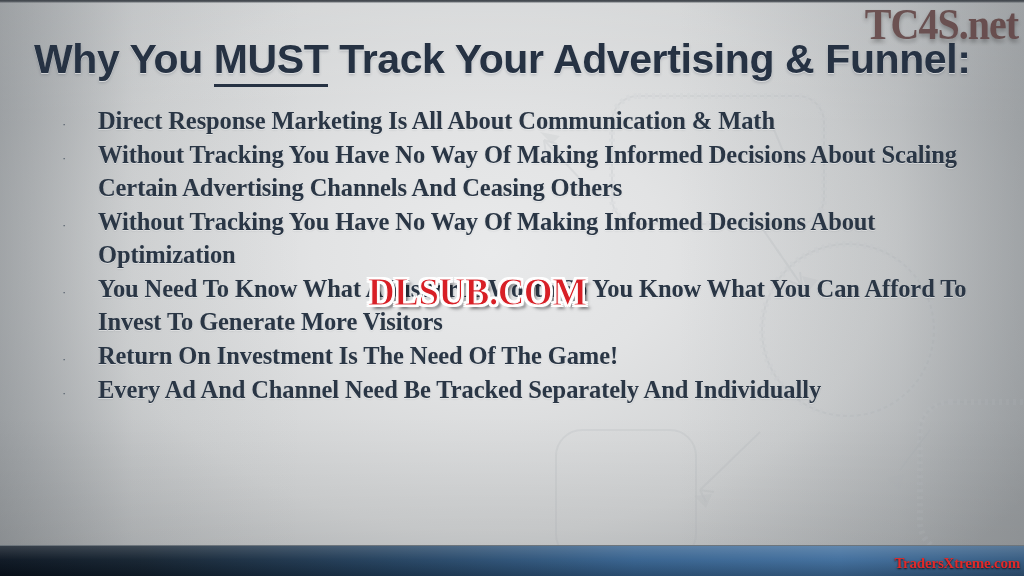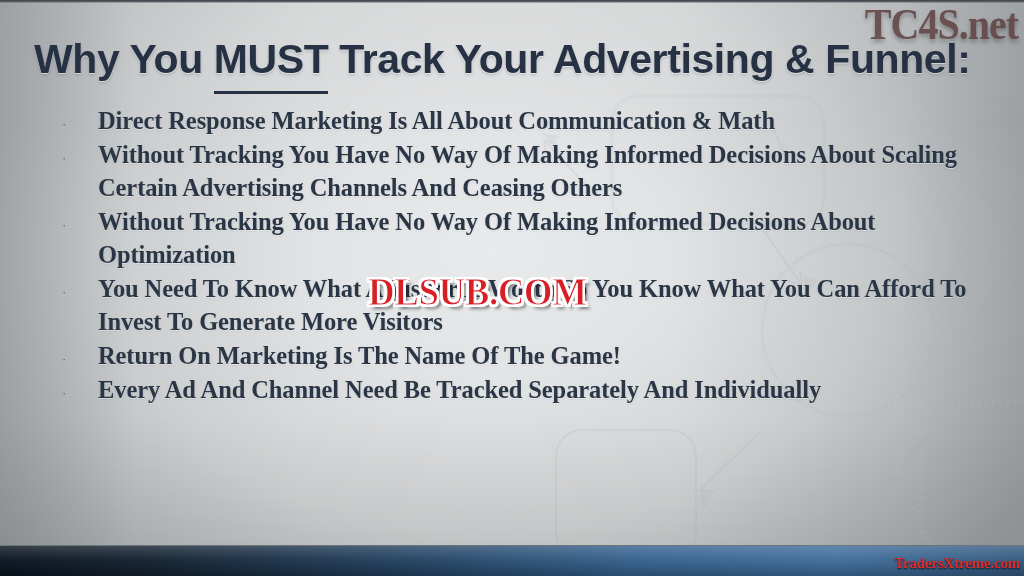--- a/index.html
+++ b/index.html
@@ -31,21 +31,21 @@
   .bg-doodle{ position:absolute; inset:0; opacity:.40; }
   .bg-doodle svg{ width:100%; height:100%; display:block; }
 
   
   .title{
     position:absolute; left:34px; top:36px; width:960px;
     font-size:41px; font-weight:bold; letter-spacing:-.4px;
     color:#263243; white-space:nowrap;
     text-shadow:0 1px 0 rgba(255,255,255,.55), 0 2px 3px rgba(40,50,62,.22);
   }
-  .title u{ text-decoration:none; border-bottom:3px solid #263243; padding-bottom:9px; }
+  .title u{ text-decoration:none; border-bottom:3px solid #263243; padding-bottom:2px; }
 
   
   .bullets{ position:absolute; left:62px; top:104px; width:935px; }
   .bullet{ display:flex; align-items:flex-start; margin-bottom:1px; }
   .dot{
     flex:0 0 auto; width:36px; padding-top:13px; text-align:left;
     font-size:13px; line-height:1; color:#56606c;
   }
   .btext{
     flex:1 1 auto; font-size:24.5px; font-weight:bold; line-height:33px;
@@ -165,21 +165,21 @@
     <div class="bullet">
       <span class="dot">·</span>
       <span class="btext">Without Tracking You Have No Way Of Making Informed Decisions About Optimization</span>
     </div>
     <div class="bullet">
       <span class="dot">·</span>
       <span class="btext">You Need To Know What A Visitor Is Worth So You Know What You Can Afford To Invest To Generate More Visitors</span>
     </div>
     <div class="bullet">
       <span class="dot">·</span>
-      <span class="btext">Return On Marketing Is The Name Of The Game!</span>
+      <span class="btext">Return On Investment Is The Need Of The Game!</span>
     </div>
     <div class="bullet">
       <span class="dot">·</span>
       <span class="btext">Every Ad And Channel Need Be Tracked Separately And Individually</span>
     </div>
   </div>
 
   <div class="wm-tc4s">TC4S.net</div>
   <div class="wm-dlsub">DLSUB.COM</div>
 

